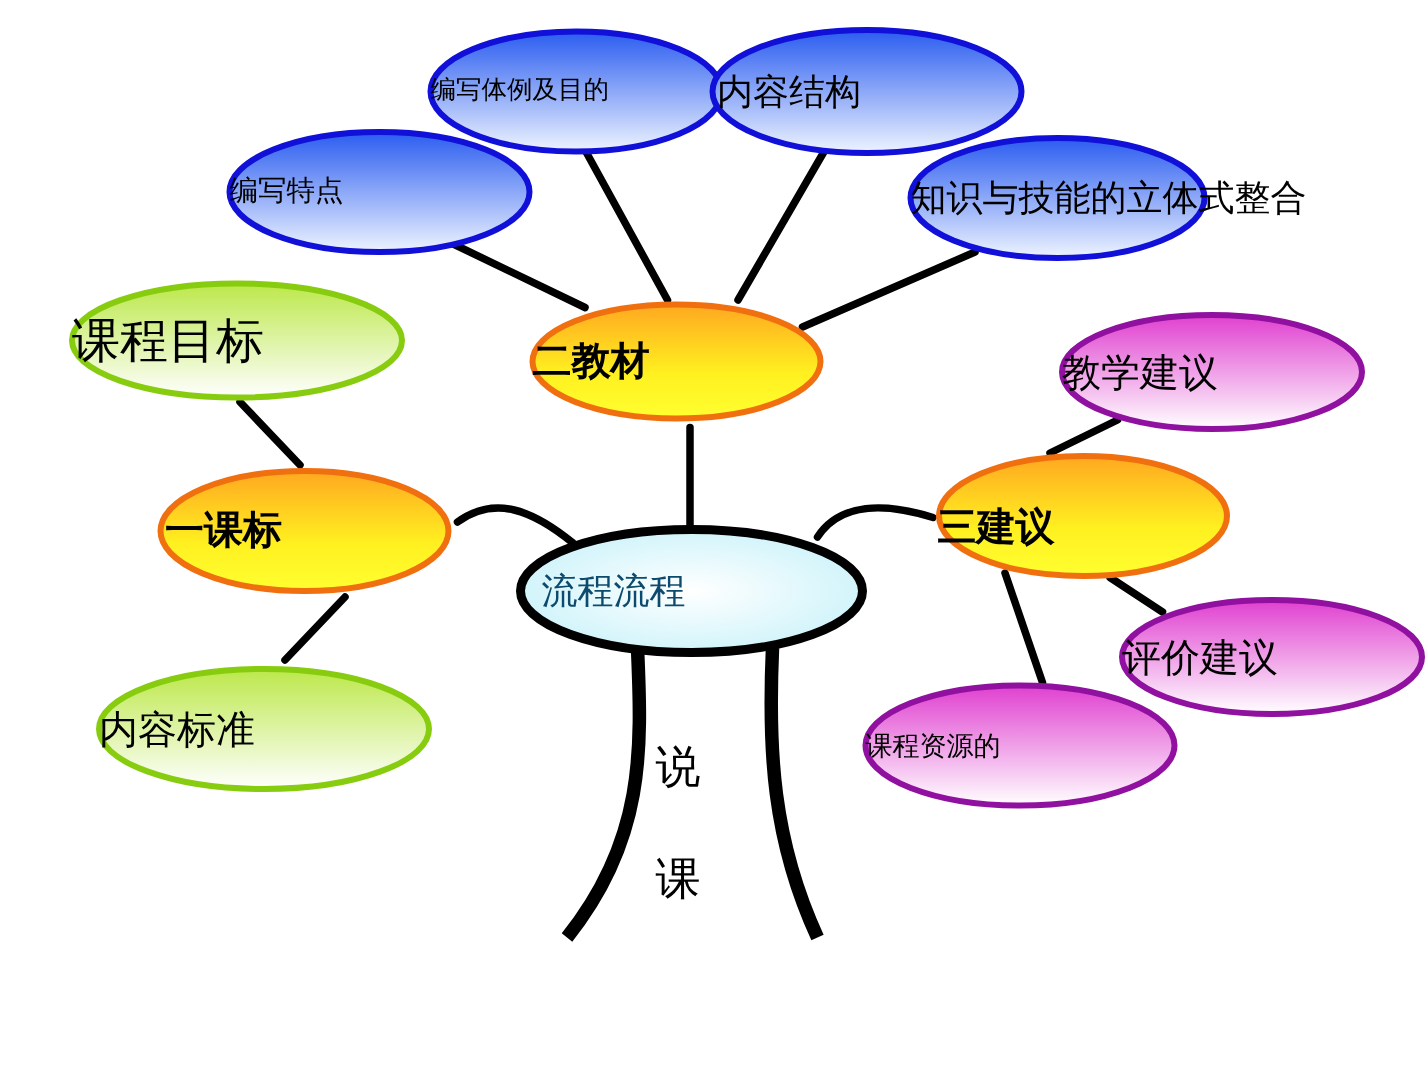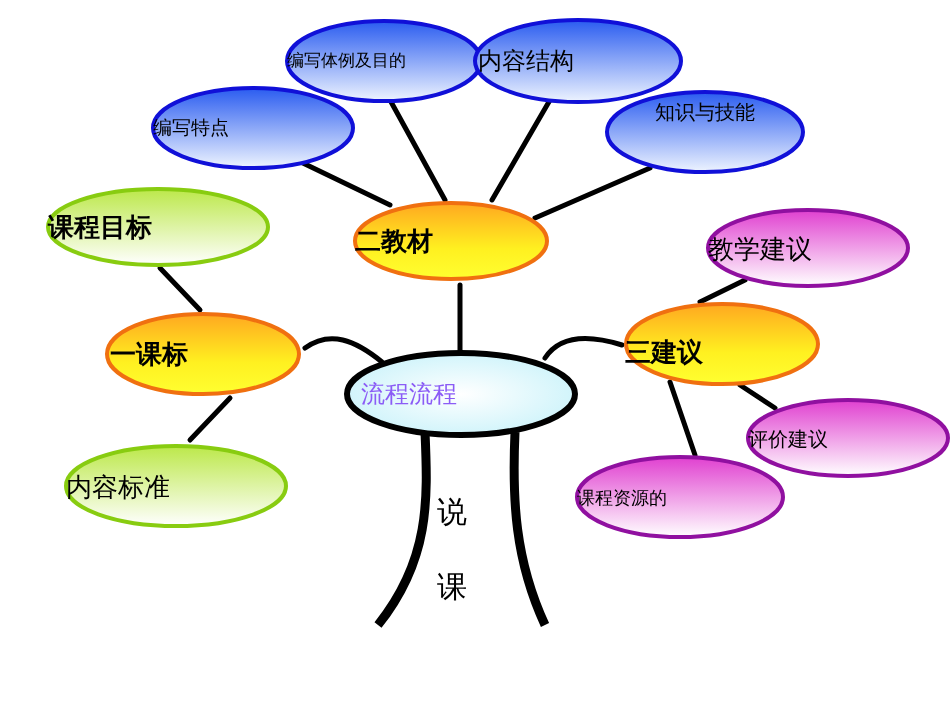--- a/index.html
+++ b/index.html
@@ -76,21 +76,21 @@
   <g stroke="#9010a0" stroke-width="4" fill="url(#gMag)">
     <ellipse cx="808" cy="248" rx="100" ry="38"></ellipse>
     <ellipse cx="848" cy="438" rx="100" ry="38"></ellipse>
     <ellipse cx="680" cy="497" rx="103" ry="40"></ellipse>
   </g>
 
   <ellipse cx="461" cy="394" rx="114" ry="41" fill="url(#gCenter)" stroke="#000" stroke-width="6"></ellipse>
 </svg>
 
 <div class="lbl" style="left:361px;top:366px;width:200px;height:56px;font-size:24px;">
-    <span style="color:#8b5cf6;font-weight:normal;">流程流程</span>
+    <span style="color:#0c4a6e;font-weight:normal;">流程流程</span>
   </div>
 
 <div class="lbl" style="left:355px;top:211px;width:140px;height:60px;font-size:26px;">
     <span>二教材</span>
   </div>
 <div class="lbl" style="left:110px;top:324px;width:140px;height:60px;font-size:26px;">
     <span>一课标</span>
   </div>
 <div class="lbl" style="left:625px;top:322px;width:140px;height:60px;font-size:26px;">
     <span>三建议</span>
@@ -98,35 +98,36 @@
 
 <div class="lbl" style="left:153px;top:100px;width:200px;height:56px;font-size:19px;font-weight:normal;">
     <span>编写特点</span>
   </div>
 <div class="lbl" style="left:287px;top:40px;width:194px;height:42px;font-size:17px;font-weight:normal;">
     <span>编写体例及目的</span>
   </div>
 <div class="lbl" style="left:478px;top:36px;width:200px;height:50px;font-size:24px;font-weight:normal;">
     <span>内容结构</span>
   </div>
-<div class="lbl" style="left:607px;top:100px;width:196px;height:64px;font-size:20px;flex-direction:column;font-weight:normal;">
+<div class="lbl" style="left:607px;top:100px;width:196px;height:64px;font-size:24px;flex-direction:row;font-weight:normal;">
   <span>知识与技能</span>
+  <span>的立体式整合</span>
 </div>
 
-<div class="lbl" style="left:48px;top:200px;width:220px;height:54px;font-size:26px;font-weight:bold;">
+<div class="lbl" style="left:48px;top:200px;width:220px;height:54px;font-size:32px;font-weight:normal;">
     <span>课程目标</span>
   </div>
 <div class="lbl" style="left:66px;top:460px;width:220px;height:54px;font-size:26px;font-weight:normal;">
     <span>内容标准</span>
   </div>
 
 <div class="lbl" style="left:708px;top:222px;width:200px;height:54px;font-size:26px;font-weight:normal;">
     <span>教学建议</span>
   </div>
-<div class="lbl" style="left:748px;top:412px;width:200px;height:54px;font-size:20px;font-weight:normal;">
+<div class="lbl" style="left:748px;top:412px;width:200px;height:54px;font-size:26px;font-weight:normal;">
     <span>评价建议</span>
   </div>
 <div class="lbl" style="left:577px;top:466px;width:206px;height:64px;font-size:18px;flex-direction:row;font-weight:normal;">
   <span>课程资源的</span>
 </div>
 
 <div class="lbl" style="left:437px;top:490px;width:44px;height:44px;font-size:30px;font-weight:normal;">
     <span>说</span>
   </div>
 <div class="lbl" style="left:437px;top:565px;width:44px;height:44px;font-size:30px;font-weight:normal;">

